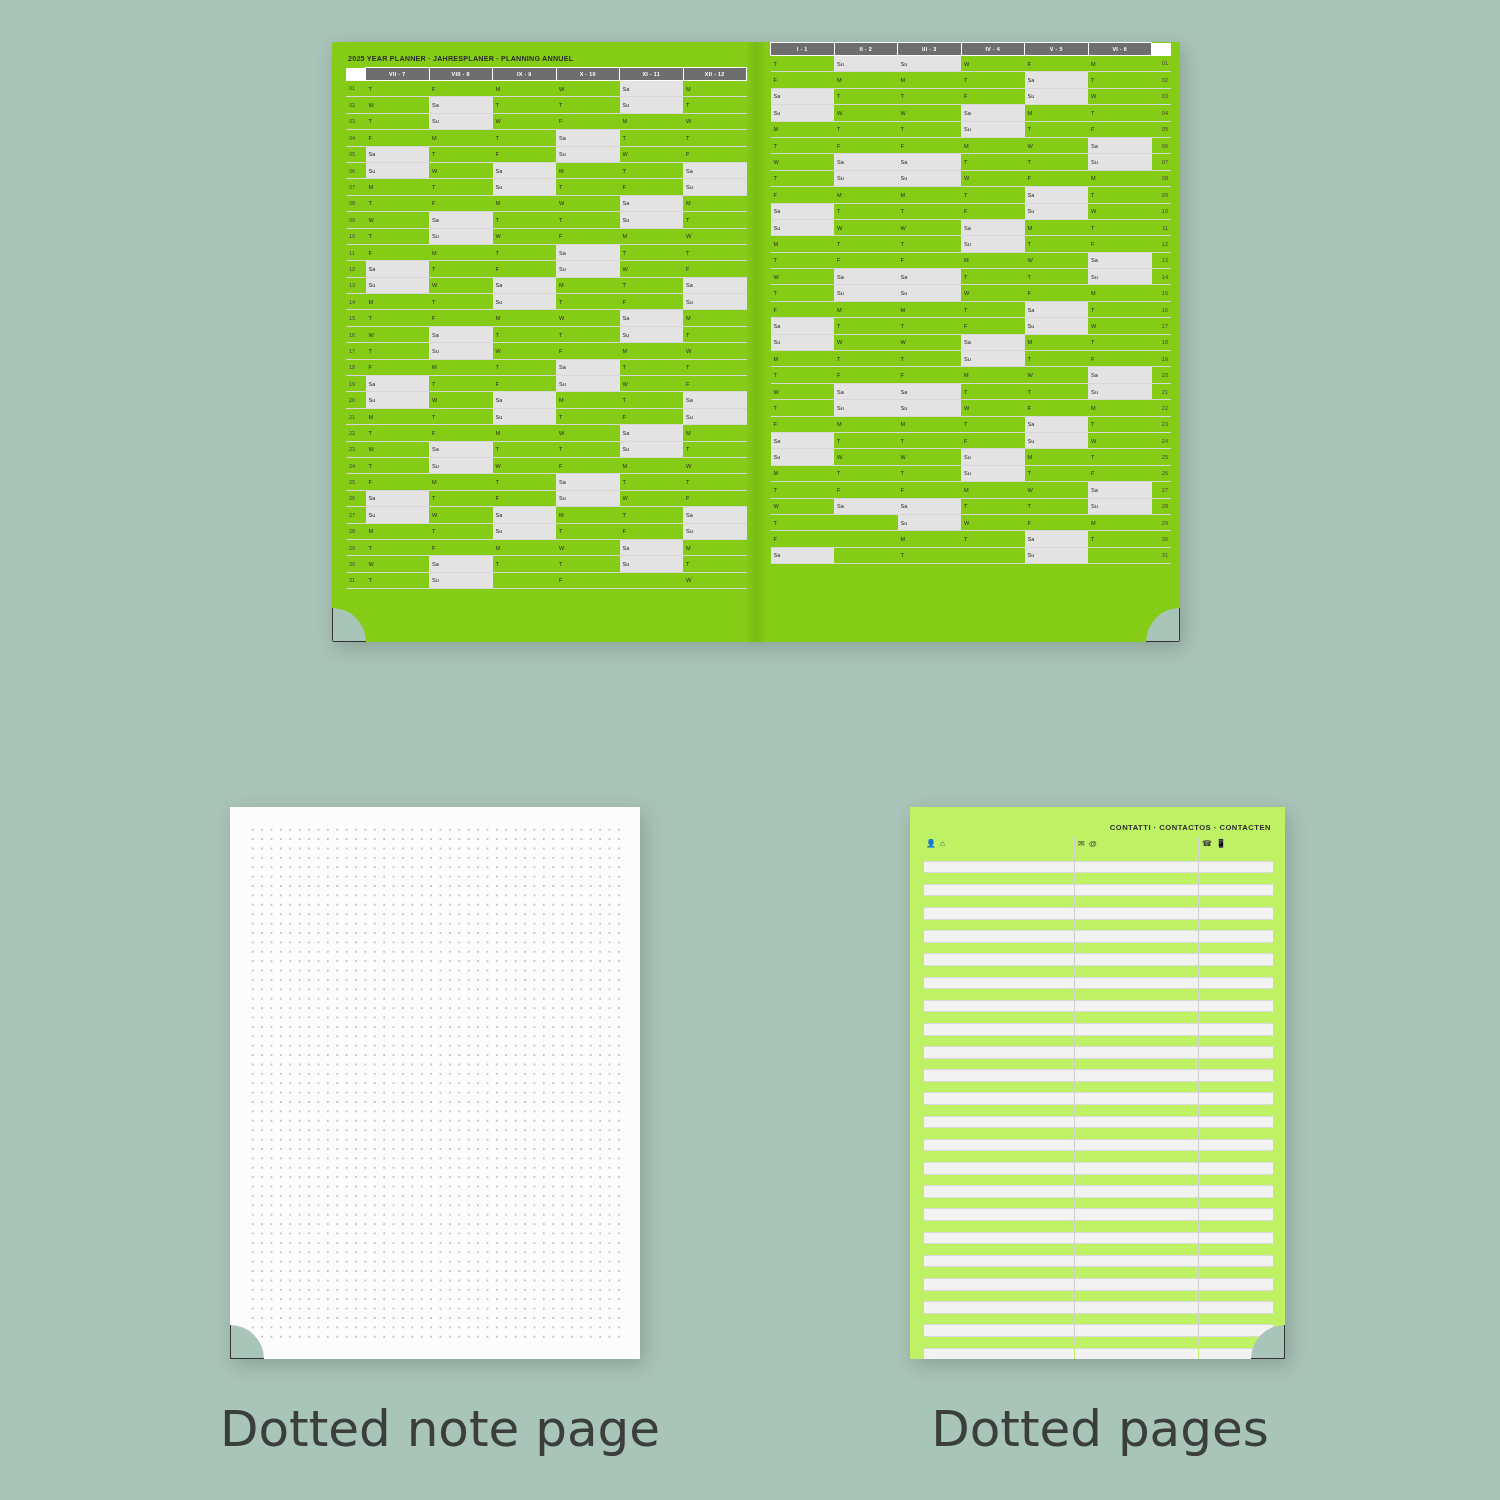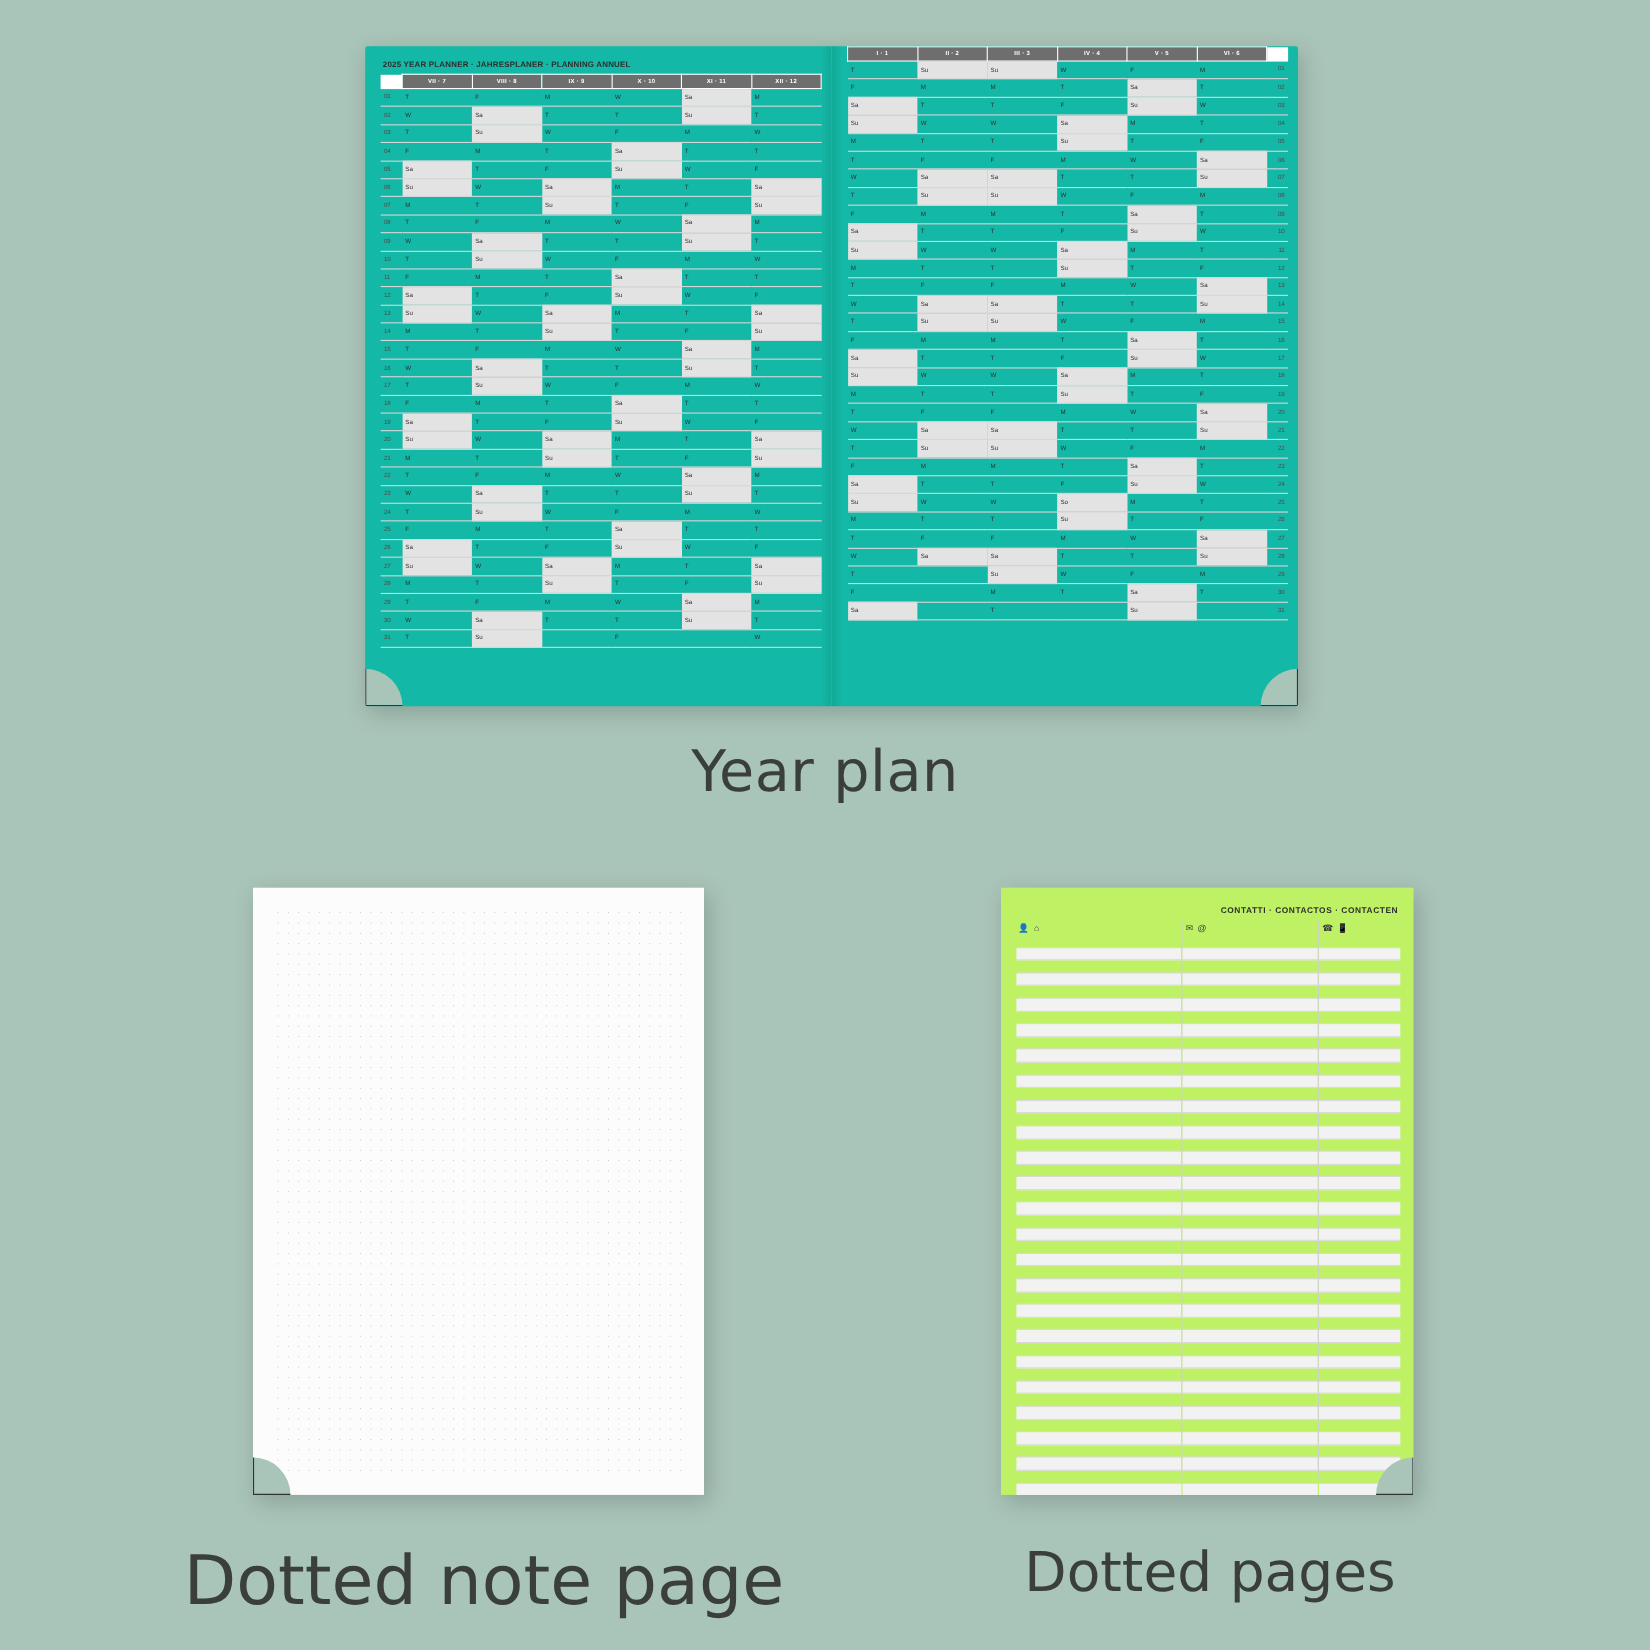--- a/index.html
+++ b/index.html
@@ -26,21 +26,21 @@
   .spread {
     position: absolute;
     left: 332px;
     top: 42px;
     width: 848px;
     height: 600px;
     display: flex;
     filter: drop-shadow(3px 6px 10px rgba(0,0,0,0.18));
   }
   .page {
-    background: #14b8a6;
+    background: #84cc16;
     position: relative;
     overflow: hidden;
   }
   .page.left {
     width: 424px;
     height: 600px;
     border-radius: 2px 0 0 2px;
   }
   .page.right {
     width: 424px;
@@ -143,21 +143,21 @@
     left: 0;
     top: 672px;
     width: 1500px;
     font-size: 52px;
     letter-spacing: 0.5px;
   }
   #caption-dotted {
     left: 110px;
     top: 1400px;
     width: 660px;
-    font-size: 62px;
+    font-size: 50px;
   }
   #caption-contact {
     left: 790px;
     top: 1400px;
     width: 620px;
     font-size: 50px;
   }
 
   
   #dotted-page {
@@ -835,21 +835,20 @@
               <td class="cell"></td>
               <td class="daynum" style="text-align: right;">31</td>
             </tr>
           </tbody>
         </table>
       <div class="corner br"></div>
     </div>
 
   </div>
 
-  <div class="caption" id="caption-year">Year plan</div>
 </div>
 
 <div id="dotted-page">
   <div class="dot-grid"></div>
   <div class="corner bl"></div>
 </div>
 <div class="caption" id="caption-dotted">Dotted note page</div>
 
 <div id="contact-page">
   <div class="contact-title">CONTATTI · CONTACTOS · CONTACTEN</div>

